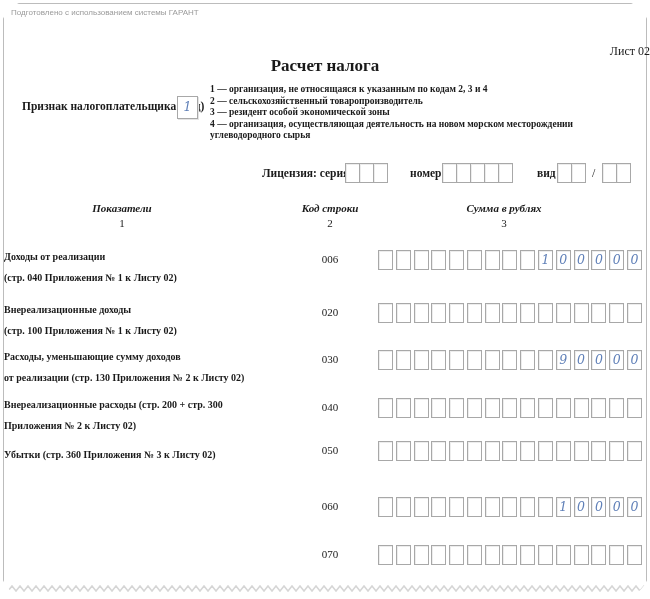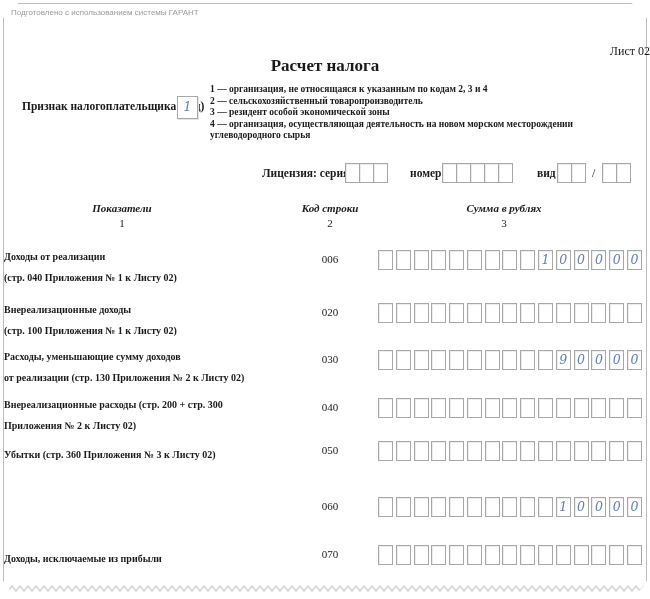--- a/index.html
+++ b/index.html
@@ -298,21 +298,20 @@
         </span>
         <span class="cell">
           <span class="hw">0</span>
         </span>
         <span class="cell">
           <span class="hw">0</span>
         </span>
       </div>
   </div>
   <div class="form-row single" style="top:541px">
-    <div class="row-label">Доходы, исключаемые из прибыли</div>
     <div class="row-code">070</div>
     <div class="row-cells">
         <span class="cell"></span>
         <span class="cell"></span>
         <span class="cell"></span>
         <span class="cell"></span>
         <span class="cell"></span>
         <span class="cell"></span>
         <span class="cell"></span>
         <span class="cell"></span>

